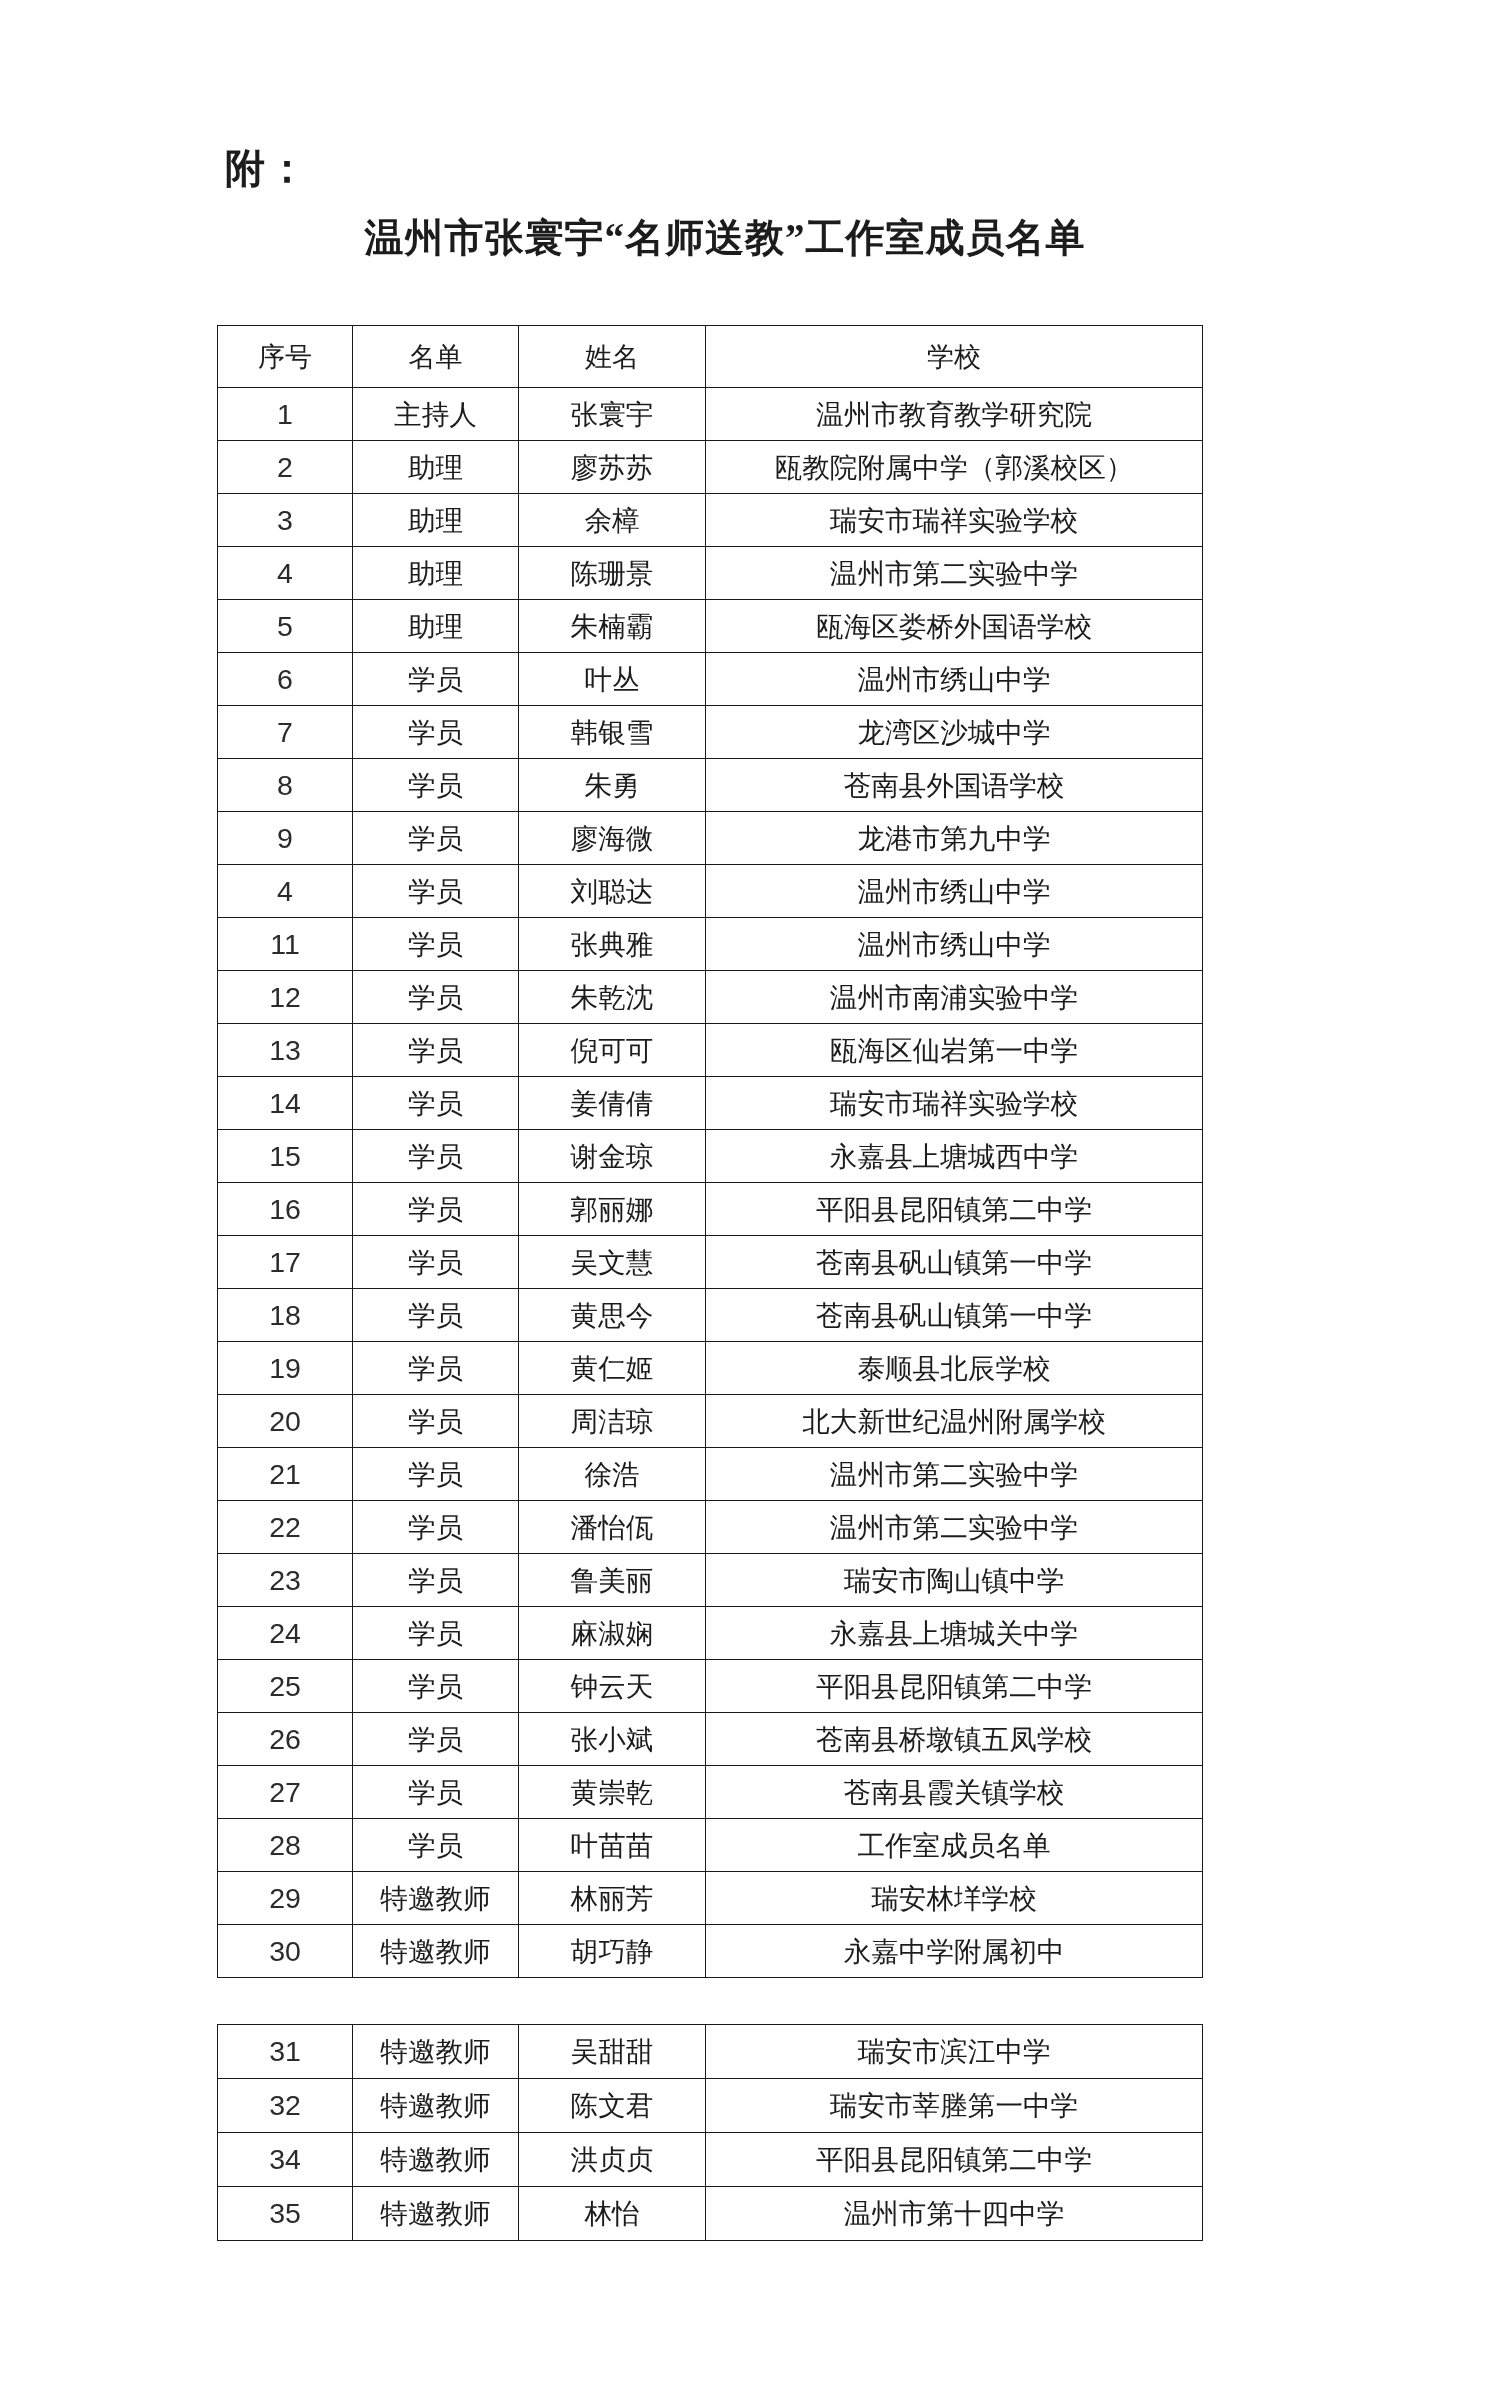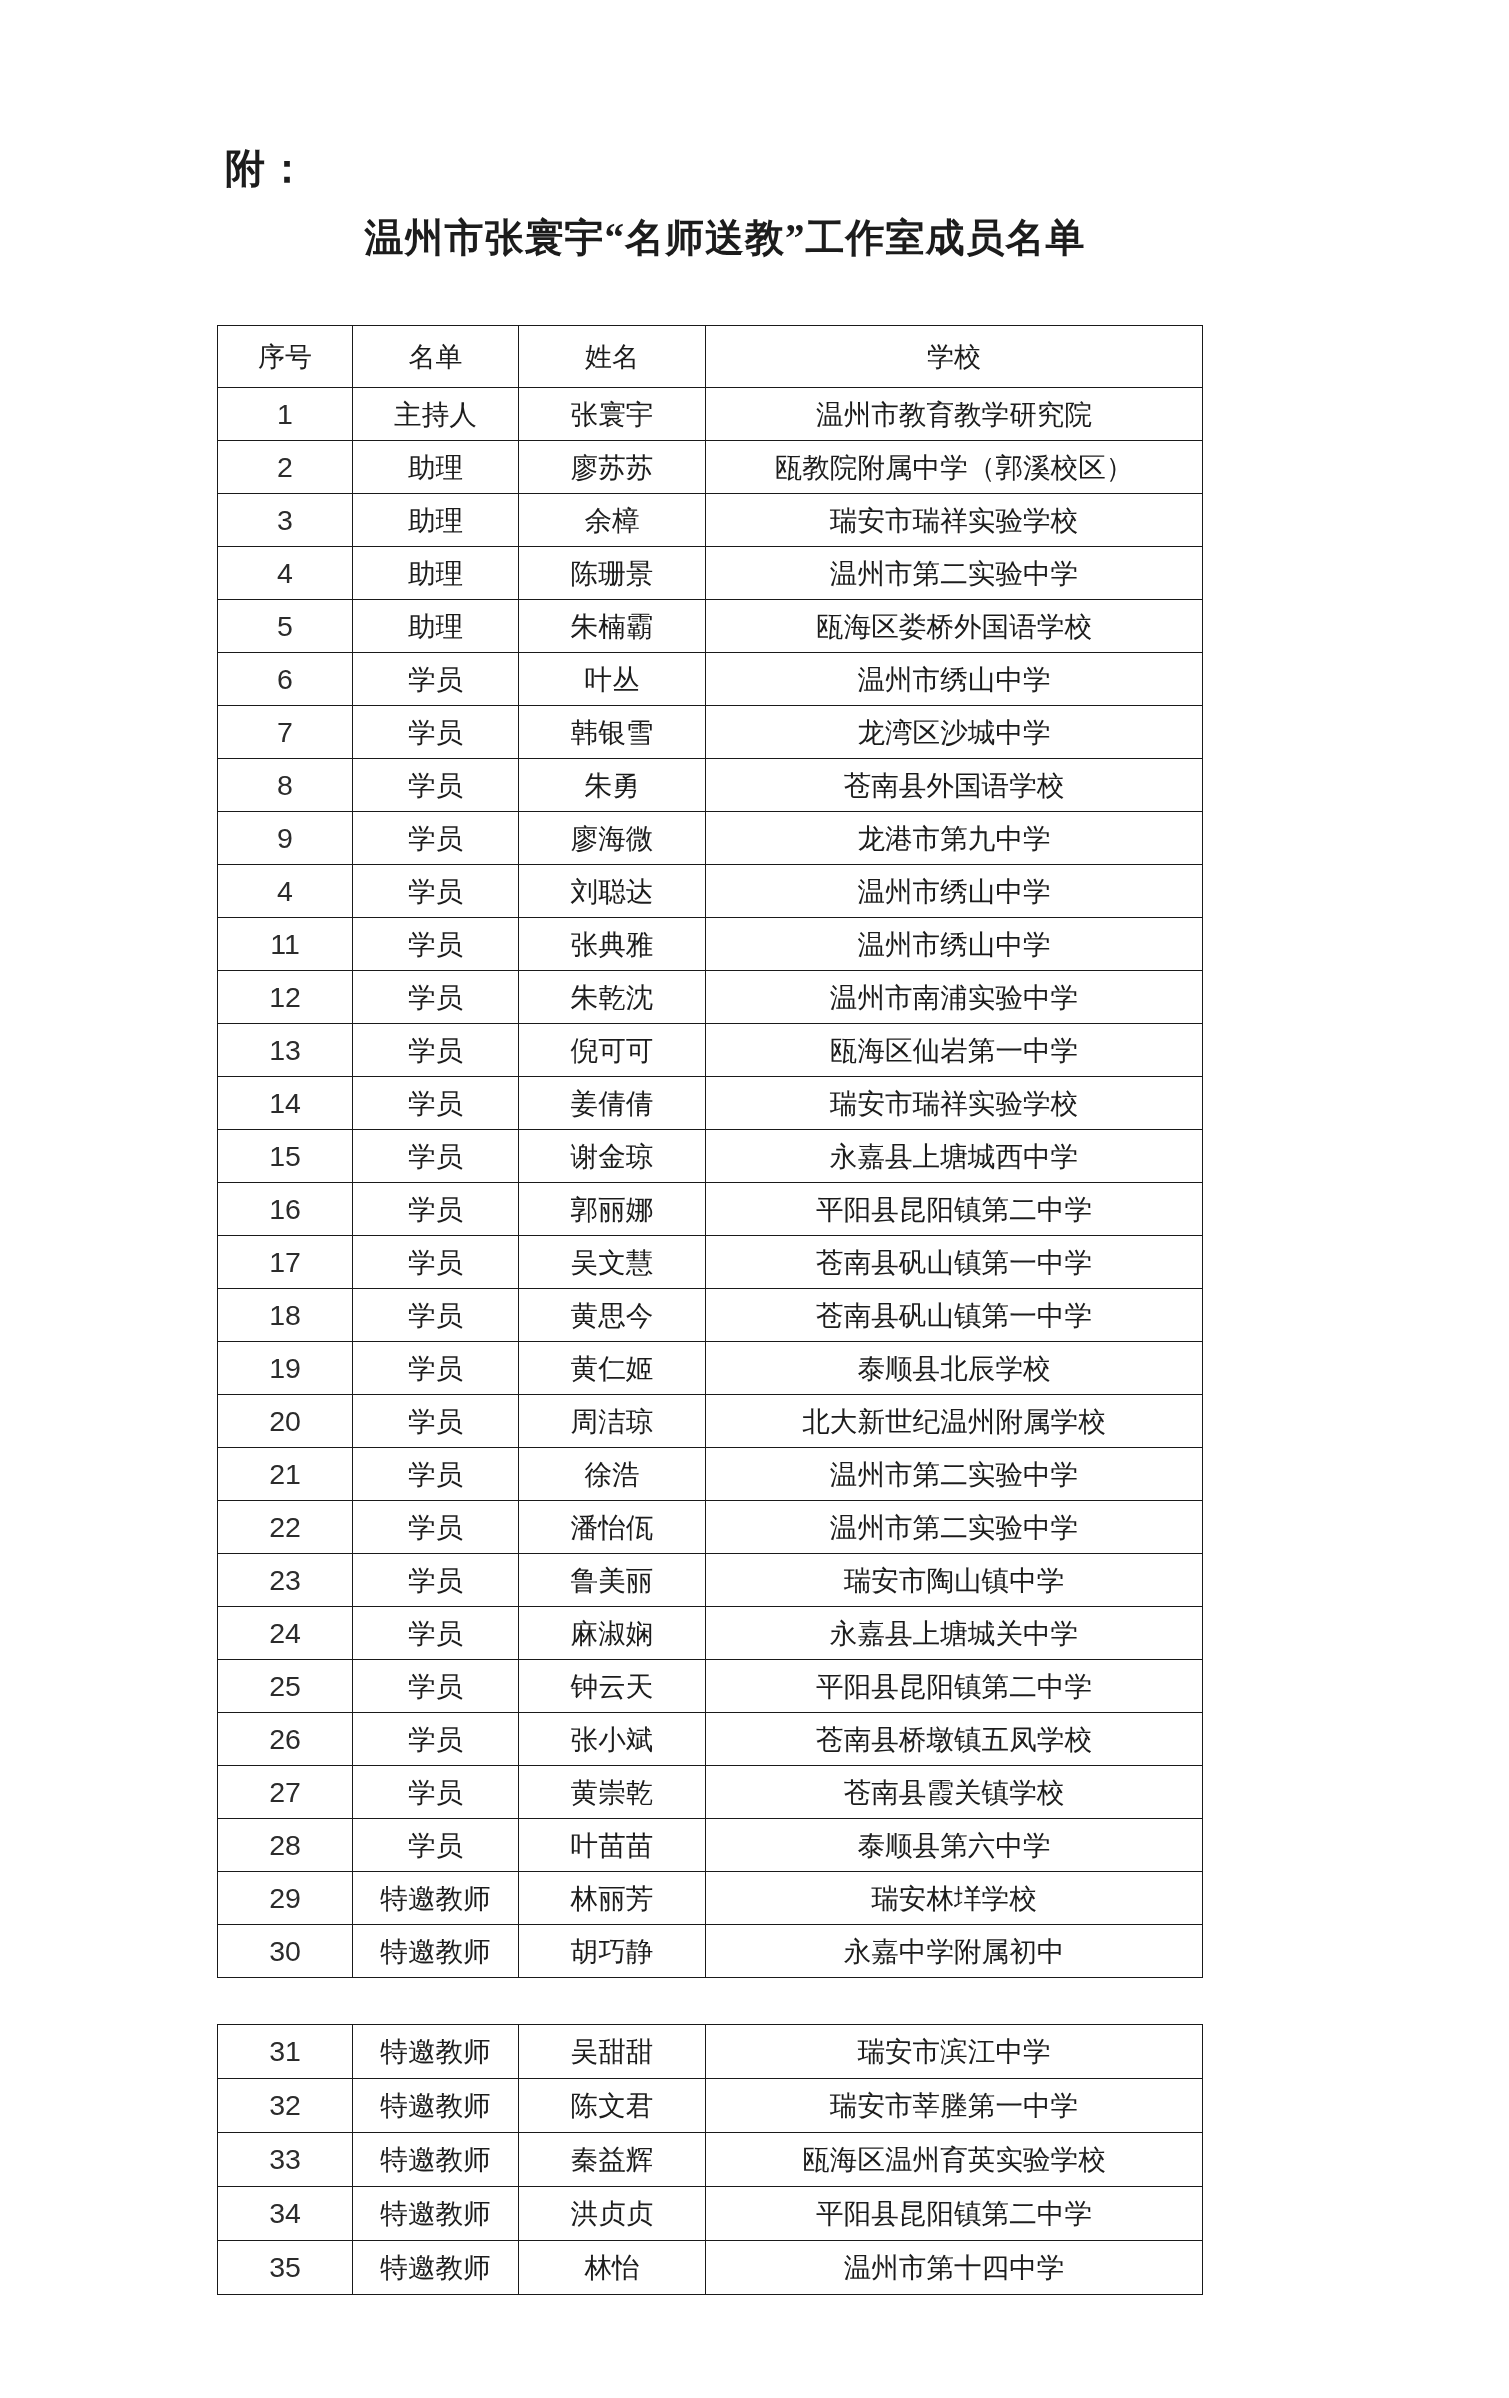--- a/index.html
+++ b/index.html
@@ -252,21 +252,21 @@
         <tr>
           <td class="c0">27</td>
           <td class="c1">学员</td>
           <td class="c2">黄崇乾</td>
           <td class="c3">苍南县霞关镇学校</td>
         </tr>
         <tr>
           <td class="c0">28</td>
           <td class="c1">学员</td>
           <td class="c2">叶苗苗</td>
-          <td class="c3">泰顺县第六中学</td>
+          <td class="c3">工作室成员名单</td>
         </tr>
         <tr>
           <td class="c0">29</td>
           <td class="c1">特邀教师</td>
           <td class="c2">林丽芳</td>
           <td class="c3">瑞安林垟学校</td>
         </tr>
         <tr>
           <td class="c0">30</td>
           <td class="c1">特邀教师</td>
@@ -290,26 +290,20 @@
           <td class="c2">吴甜甜</td>
           <td class="c3">瑞安市滨江中学</td>
         </tr>
         <tr>
           <td class="c0">32</td>
           <td class="c1">特邀教师</td>
           <td class="c2">陈文君</td>
           <td class="c3">瑞安市莘塍第一中学</td>
         </tr>
         <tr>
-          <td class="c0">33</td>
-          <td class="c1">特邀教师</td>
-          <td class="c2">秦益辉</td>
-          <td class="c3">瓯海区温州育英实验学校</td>
-        </tr>
-        <tr>
           <td class="c0">34</td>
           <td class="c1">特邀教师</td>
           <td class="c2">洪贞贞</td>
           <td class="c3">平阳县昆阳镇第二中学</td>
         </tr>
         <tr>
           <td class="c0">35</td>
           <td class="c1">特邀教师</td>
           <td class="c2">林怡</td>
           <td class="c3">温州市第十四中学</td>

